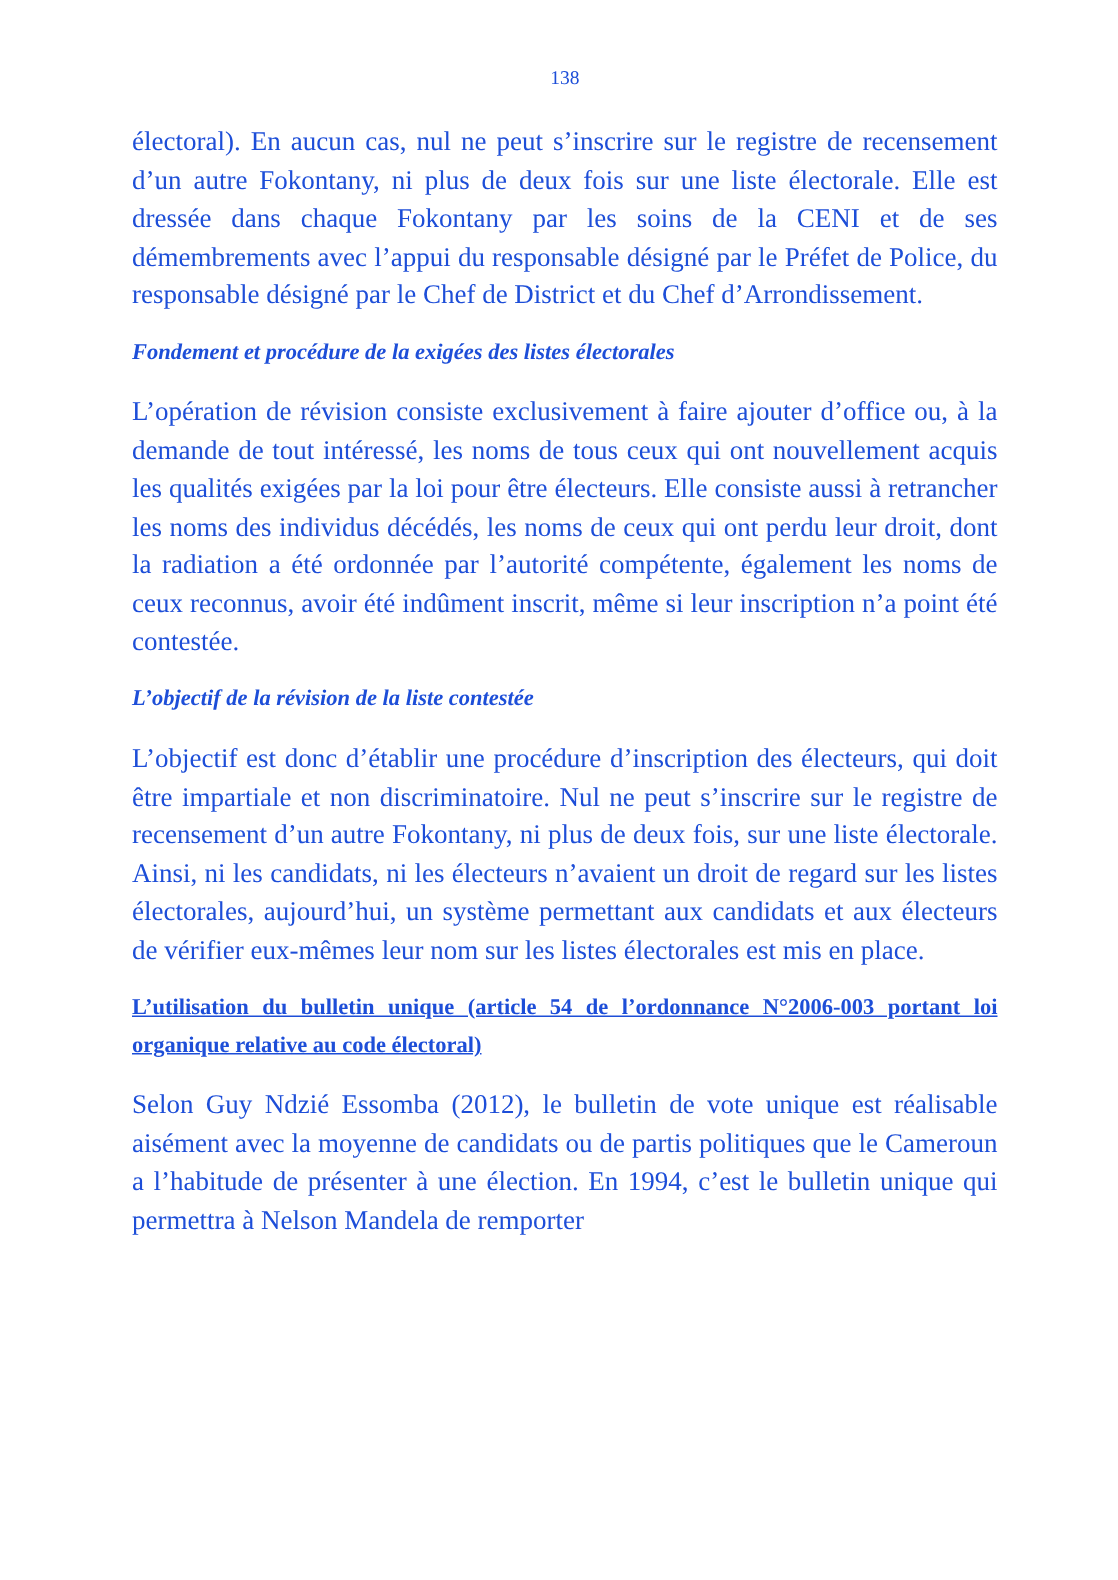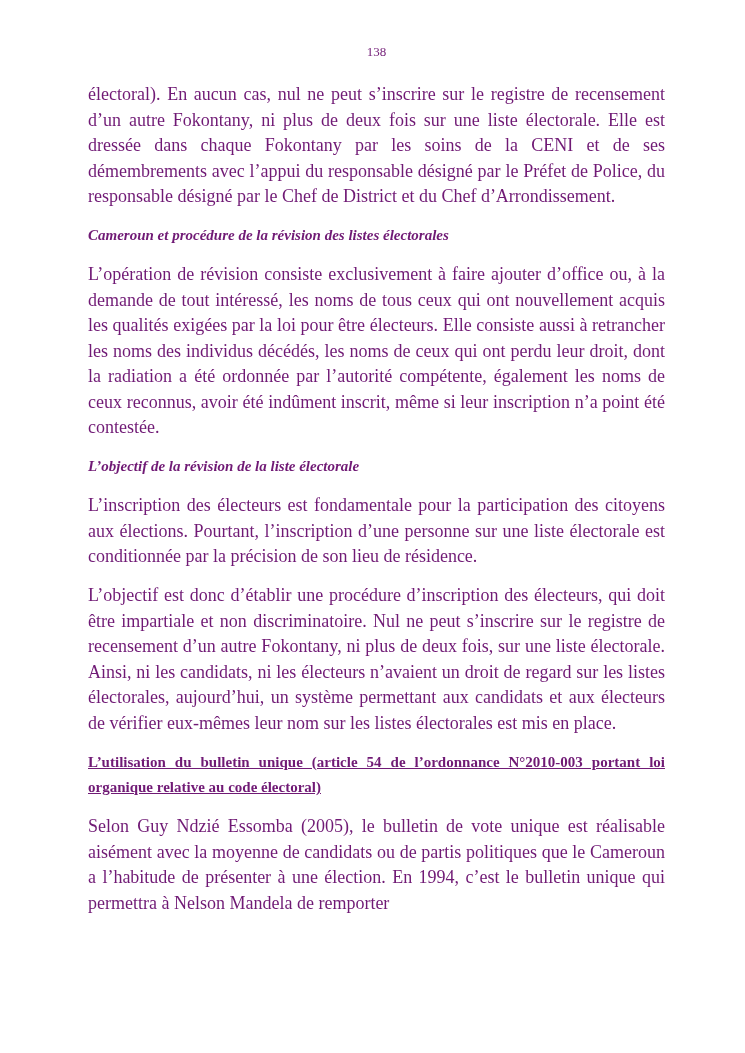--- a/index.html
+++ b/index.html
@@ -5,21 +5,21 @@
   html, body {
     margin: 0;
     padding: 0;
     background: #ffffff;
   }
   .page {
     position: relative;
     width: 745px;
     height: 1053px;
     background: #ffffff;
-    color: #701a75;
+    color: #1d4ed8;
     font-family: "Liberation Serif", serif;
     box-sizing: border-box;
     padding: 44px 80px 40px 88px;
     overflow: hidden;
   }
   .page-number {
     text-align: center;
     font-size: 13px;
     margin: 0 0 22px 0;
   }
@@ -47,28 +47,27 @@
 </style>
 </head>
 <body>
 
 <div class="page">
 
   <div class="page-number">138</div>
 
   <p class="block body">électoral). En aucun cas, nul ne peut s’inscrire sur le registre de recensement d’un autre Fokontany, ni   plus de deux fois sur une liste électorale. Elle est dressée dans chaque Fokontany par les soins de la CENI et de ses  démembrements avec l’appui du responsable désigné par le Préfet de Police, du responsable désigné par le Chef de District et du Chef d’Arrondissement.</p>
 
-  <h2 class="block heading-italic">Cameroun et procédure de la révision des listes électorales</h2>
+  <h2 class="block heading-italic">Fondement et procédure de la exigées des listes électorales</h2>
 
   <p class="block body">L’opération de révision consiste exclusivement à faire ajouter d’office ou, à la demande de tout intéressé, les noms de tous ceux qui ont nouvellement acquis les qualités exigées par la loi pour être électeurs. Elle consiste aussi à retrancher les noms des individus décédés, les noms de ceux qui ont perdu leur droit, dont la radiation a été ordonnée par l’autorité compétente, également  les noms de ceux reconnus, avoir été indûment inscrit, même si leur inscription n’a point été contestée.</p>
 
 
-  <h2 class="block heading-italic">L’objectif de la révision de la liste électorale</h2>
+  <h2 class="block heading-italic">L’objectif de la révision de la liste contestée</h2>
 
-  <p class="block body">L’inscription des électeurs est fondamentale pour la participation des citoyens aux élections. Pourtant, l’inscription d’une personne sur une liste électorale est conditionnée par la précision de son lieu de résidence.</p>
 
   <p class="block body">L’objectif est donc d’établir une procédure d’inscription des électeurs, qui doit  être impartiale et non discriminatoire. Nul ne peut s’inscrire sur le registre de recensement d’un autre Fokontany, ni plus de deux fois, sur une liste électorale. Ainsi, ni les candidats, ni les électeurs n’avaient un droit de regard sur les listes électorales, aujourd’hui, un système permettant aux candidats et aux électeurs de vérifier eux-mêmes leur nom sur les listes électorales est mis en place.</p>
 
-  <h2 class="block heading-underline">L’utilisation du bulletin unique (article 54 de l’ordonnance N°2010-003 portant loi organique relative au code électoral)</h2>
+  <h2 class="block heading-underline">L’utilisation du bulletin unique (article 54 de l’ordonnance N°2006-003 portant loi organique relative au code électoral)</h2>
 
-  <p class="block body">Selon Guy Ndzié Essomba (2005), le bulletin de vote unique est réalisable aisément avec la moyenne de candidats ou de partis politiques que le Cameroun a l’habitude  de présenter à une élection. En 1994, c’est le bulletin unique qui permettra à Nelson Mandela de remporter</p>
+  <p class="block body">Selon Guy Ndzié Essomba (2012), le bulletin de vote unique est réalisable aisément avec la moyenne de candidats ou de partis politiques que le Cameroun a l’habitude  de présenter à une élection. En 1994, c’est le bulletin unique qui permettra à Nelson Mandela de remporter</p>
 
 </div>
 
 </body></html>

